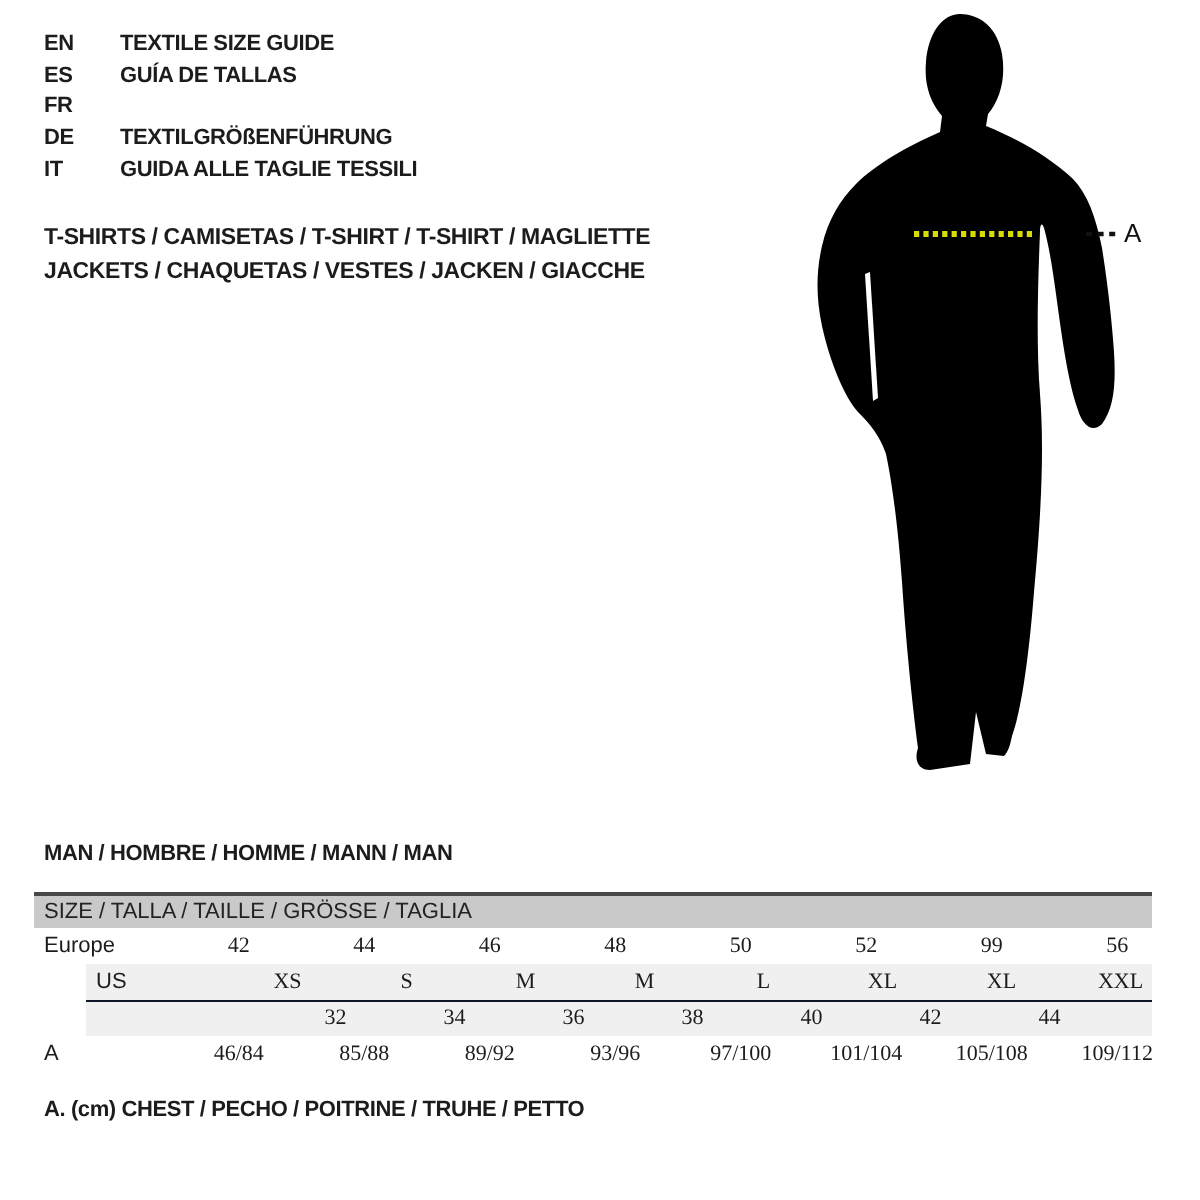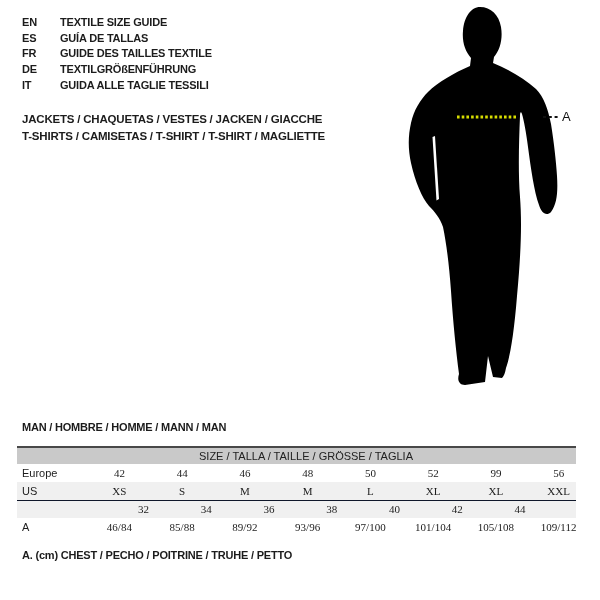--- a/index.html
+++ b/index.html
@@ -13,23 +13,23 @@
   .lang-code{width:38px;}
   
   .cats{position:absolute;left:22px;top:111px;font-size:11.5px;font-weight:700;letter-spacing:-0.2px;line-height:17px;}
   
   .figure{position:absolute;left:400px;top:0;width:175px;height:400px;}
   .measure-label{position:absolute;left:562px;top:109px;font-size:13px;font-weight:400;color:#111;}
   
   .section-title{position:absolute;left:22px;top:421px;font-size:11px;font-weight:700;letter-spacing:-0.2px;}
   
   .size-table{position:absolute;left:17px;top:446px;width:573px;border-top:2px solid #484848;font-size:11px;}
-  .thead{height:16px;line-height:16px;background:#c9c9c9;padding-left:5px;color:#222;text-align:center;}
+  .thead{height:16px;line-height:16px;background:#c9c9c9;padding-left:5px;color:#222;}
   .trow{display:flex;height:18px;line-height:18px;}
-  .trow.shaded{background:#f0f0f0;}
+  .trow.shaded{background:#f0f0f0;margin-left:26px;}
   .trow.gapline{border-top:1px solid #0f172a;height:17px;line-height:17px;gap:48px;}
   .tlabel{width:66px;padding-left:5px;}
   .tcell{flex:1;text-align:center;font-family:Liberation Serif, serif;}
   
   .footnote{position:absolute;left:22px;top:549px;font-size:11px;font-weight:700;letter-spacing:-0.2px;}
 </style>
 </head>
 <body>
 
 <div id="canvas">
@@ -38,35 +38,34 @@
     <div class="lang-row">
       <span class="lang-code">EN</span>
       <span class="lang-label">TEXTILE SIZE GUIDE</span>
     </div>
     <div class="lang-row">
       <span class="lang-code">ES</span>
       <span class="lang-label">GUÍA DE TALLAS</span>
     </div>
     <div class="lang-row">
       <span class="lang-code">FR</span>
-      <span class="lang-label">GUIDE DES TAILLES TEXTILE</span>
     </div>
     <div class="lang-row">
       <span class="lang-code">DE</span>
       <span class="lang-label">TEXTILGRÖßENFÜHRUNG</span>
     </div>
     <div class="lang-row">
       <span class="lang-code">IT</span>
       <span class="lang-label">GUIDA ALLE TAGLIE TESSILI</span>
     </div>
   </div>
 
   <div class="cats">
+    <div>T-SHIRTS / CAMISETAS / T-SHIRT / T-SHIRT / MAGLIETTE</div>
     <div>JACKETS / CHAQUETAS / VESTES / JACKEN / GIACCHE</div>
-    <div>T-SHIRTS / CAMISETAS / T-SHIRT / T-SHIRT / MAGLIETTE</div>
   </div>
 
   <svg class="figure" viewBox="0 0 175 400" xmlns="http://www.w3.org/2000/svg" aria-hidden="true">
     <path fill="#000000" d="
       M 80 7
       C 91 7 99 15 101 27
       C 103 39 100 50 94 57
       L 93 63
       C 108 69 124 78 136 89
       C 144 97 148 109 151 124

